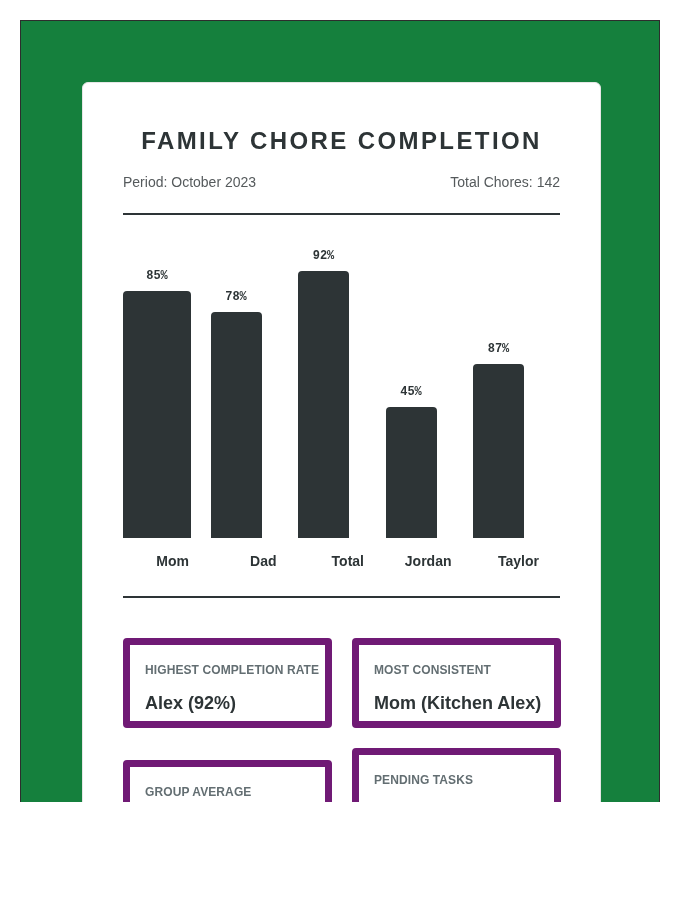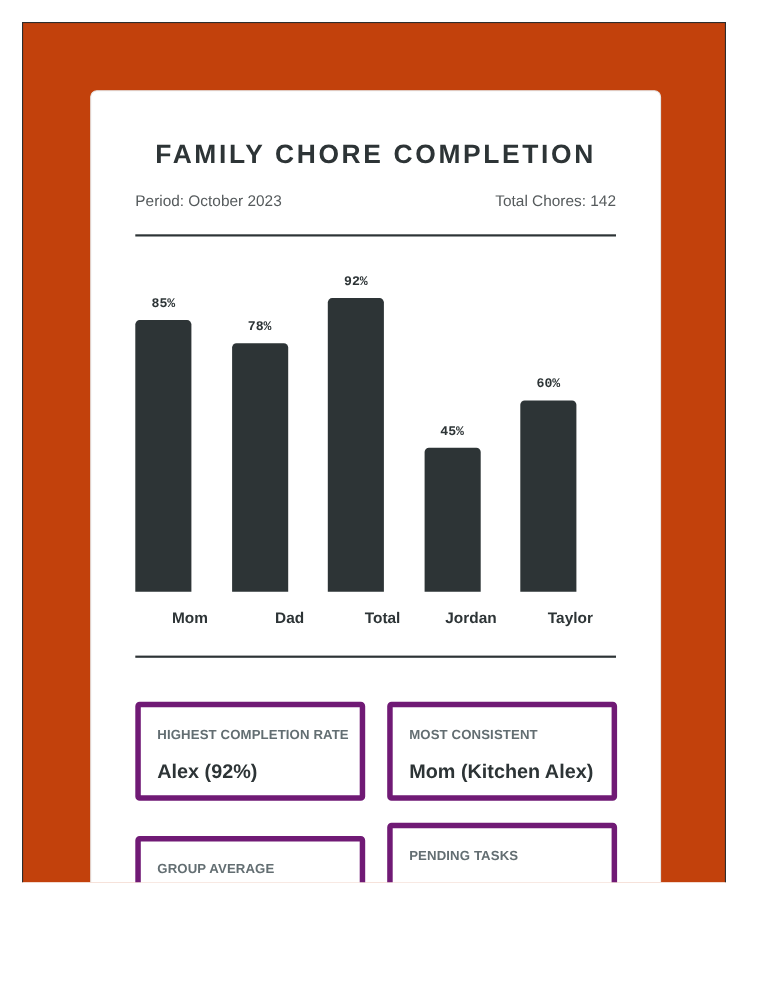--- a/index.html
+++ b/index.html
@@ -1,78 +1,78 @@
 <!DOCTYPE html>
 <html><head>
 <meta charset="utf-8">
 <style>
   html, body { margin: 0; padding: 0; background: #ffffff; }
   body { width: 700px; height: 900px; position: relative; overflow: hidden;
          font-family: "Liberation Sans", sans-serif; color: #2d3436; }
   .frame { position: absolute; left: 20px; top: 20px; width: 640px; height: 782px;
            border: 1px solid #2d2d2d; border-bottom: none; box-sizing: border-box;
-           background: #c2410c; overflow: hidden; }
+           background: #15803d; overflow: hidden; }
   .card { position: absolute; left: 61px; top: 61px; width: 519px; height: 800px;
           border: 1px solid #e6e6e6; border-radius: 6px; box-sizing: border-box;
           background: #ffffff; }
   .title { position: absolute; top: 44px; left: 0; right: 0; text-align: center;
            font-size: 24px; font-weight: 700; letter-spacing: 2.4px; color: #2d3436; }
   .meta { position: absolute; top: 91px; left: 40px; right: 40px; display: flex;
           justify-content: space-between; font-size: 14px; color: #555a5c; }
   .rule { position: absolute; left: 40px; right: 40px; height: 2px; background: #2d3436; }
   .rule.top { top: 130px; }
   .rule.bottom { top: 513px; }
   .chart { position: absolute; left: 40px; top: 150px; width: 438px; height: 305px; }
   .bar-col { position: absolute; bottom: 0; width: 51px; font-family: Liberation Mono, monospace; }
   .bar { position: absolute; bottom: 0; left: 0; width: 100%; background: #2d3436;
          border-radius: 4px 4px 0 0; }
   .bar-val { position: absolute; left: 0; width: 100%; text-align: center;
              font-size: 12px; font-weight: 700; color: #2d3436; }
   .bar-label { position: absolute; top: 470px; width: 66px; text-align: right;
                font-size: 14px; font-weight: 700; color: #2d3436; }
   .stats { position: absolute; left: 40px; top: 555px; width: 438px; }
-  .stat { position: absolute; width: 209px; height: 90px; border: 5px solid #701a75;
+  .stat { position: absolute; width: 209px; height: 90px; border: 7px solid #701a75;
           border-radius: 4px; box-sizing: border-box; background: #fff; }
   .stat-label { position: absolute; left: 15px; top: 18px; font-size: 12px; font-weight: 700;
                 color: #636e72; letter-spacing: 0.1px; }
   .stat-value { position: absolute; left: 15px; top: 48px; font-size: 18px; font-weight: 700;
                 color: #2d3436; white-space: nowrap; }
 </style>
 </head>
 <body>
 
 <div class="frame">
   <div class="card">
     <div class="title">FAMILY CHORE COMPLETION</div>
     <div class="meta">
       <span>Period: October 2023</span>
       <span>Total Chores: 142</span>
     </div>
     <div class="rule top"></div>
 
     <div class="chart" id="chart">
-        <div class="bar-col" style="left: 0px; height: 305px;">
+        <div class="bar-col" style="left: 0px; height: 305px; padding-left: 17px;">
           <div class="bar" style="height: 247px; background: rgb(45, 52, 54);"></div>
           <div class="bar-val" style="bottom: 255px;">85%</div>
         </div>
         <div class="bar-col" style="left: 87.5px; height: 305px;">
           <div class="bar" style="height: 226px; background: rgb(45, 52, 54);"></div>
           <div class="bar-val" style="bottom: 234px;">78%</div>
         </div>
         <div class="bar-col" style="left: 175px; height: 305px;">
           <div class="bar" style="height: 267px; background: rgb(45, 52, 54);"></div>
           <div class="bar-val" style="bottom: 275px;">92%</div>
         </div>
         <div class="bar-col" style="left: 262.5px; height: 305px;">
           <div class="bar" style="height: 131px; background: rgb(45, 52, 54);"></div>
           <div class="bar-val" style="bottom: 139px;">45%</div>
         </div>
         <div class="bar-col" style="left: 350px; height: 305px;">
           <div class="bar" style="height: 174px; background: rgb(45, 52, 54);"></div>
-          <div class="bar-val" style="bottom: 182px;">60%</div>
+          <div class="bar-val" style="bottom: 182px;">87%</div>
         </div>
       </div>
 
     <div class="rule bottom"></div>
 
     <div class="stats">
       <div class="stat" style="left:0;top:0;">
         <div class="stat-label">HIGHEST COMPLETION RATE</div>
         <div class="stat-value">Alex (92%)</div>
       </div>

